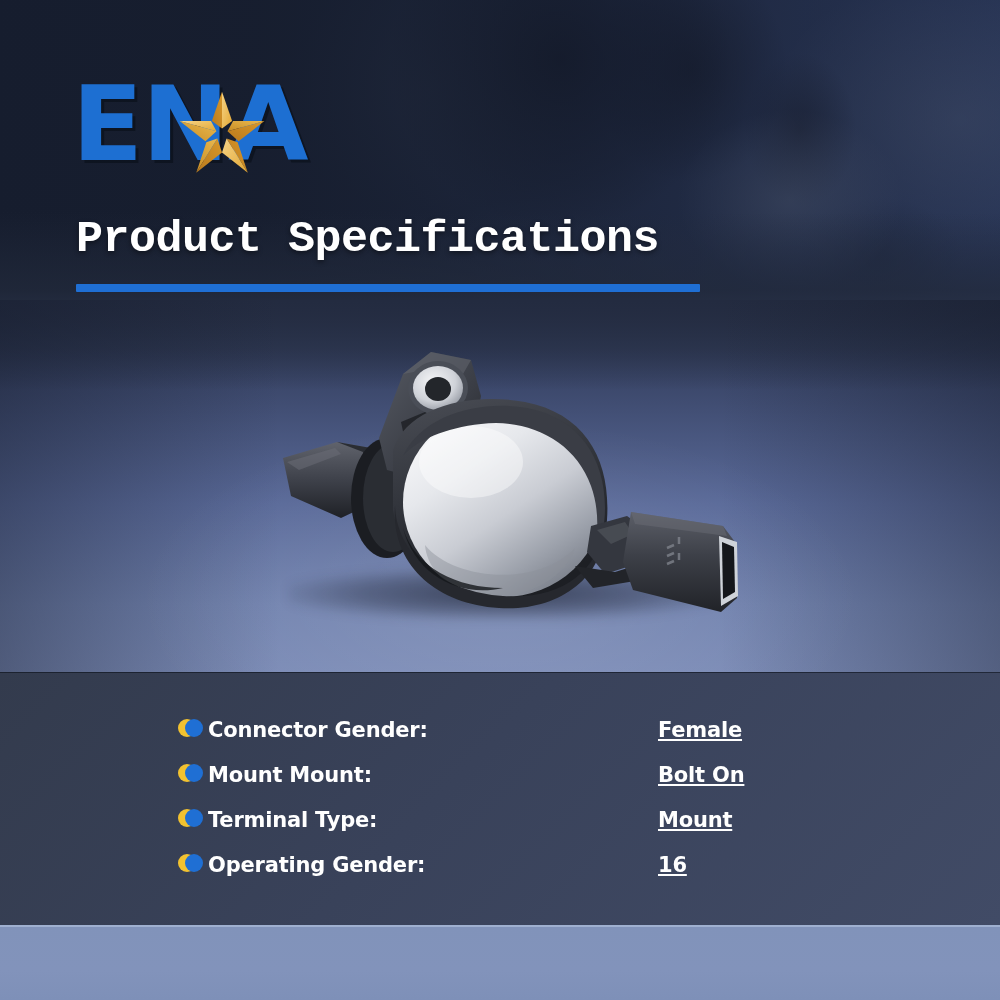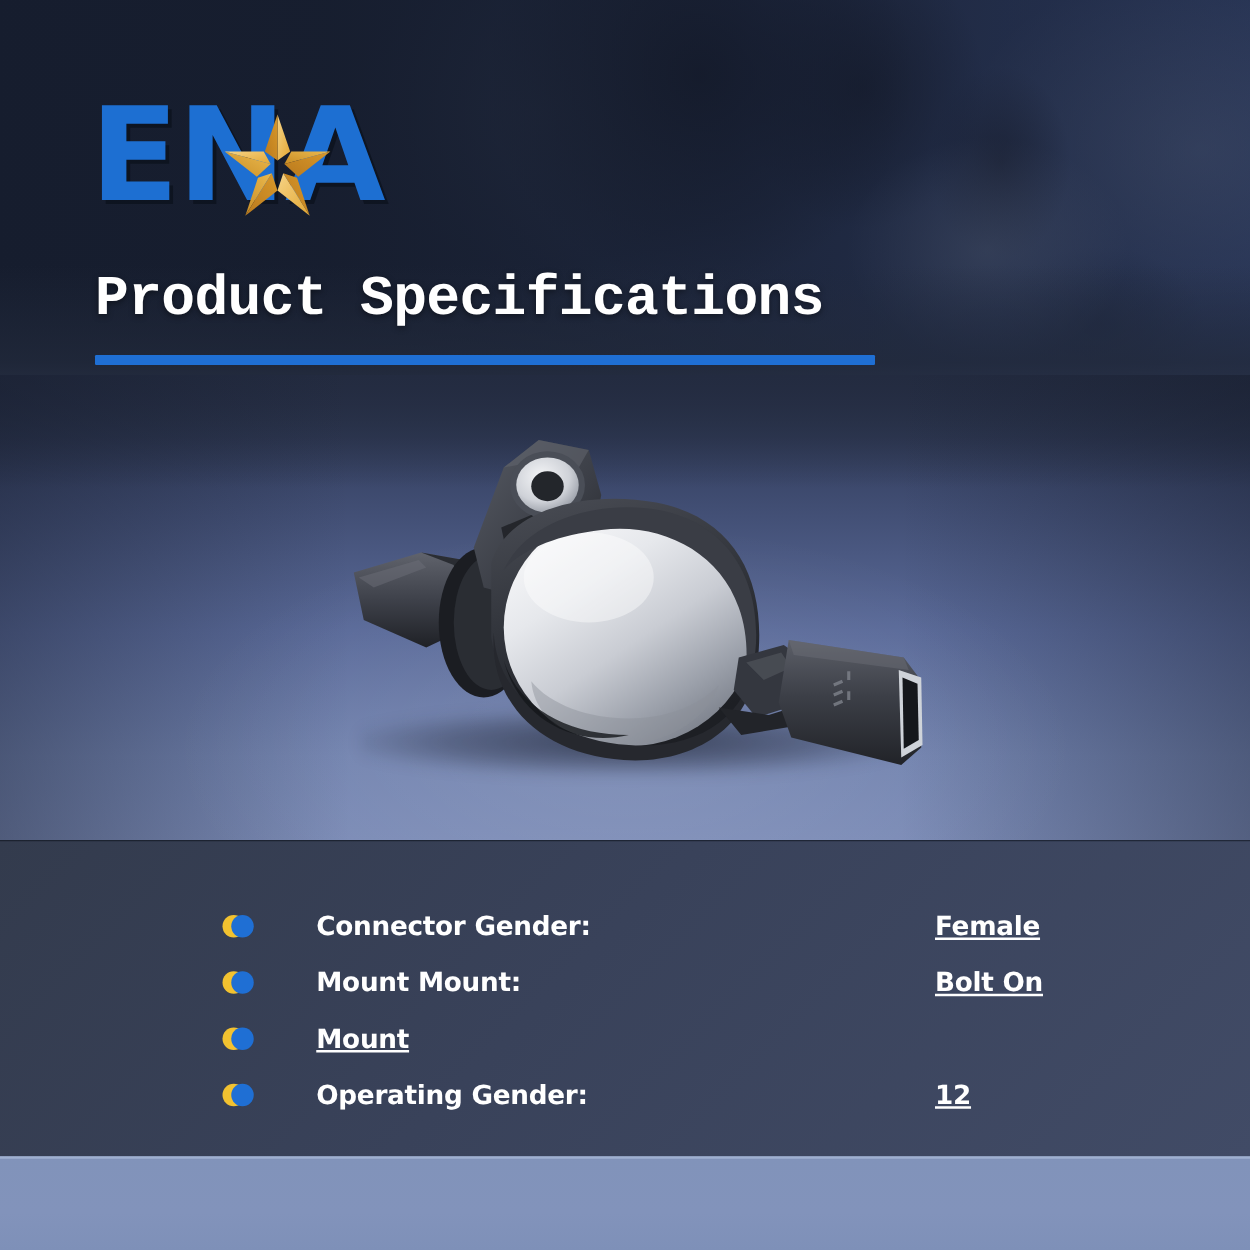--- a/index.html
+++ b/index.html
@@ -153,23 +153,22 @@
     background: rgba(10,14,24,.55);
   }
   .spec-rows {
     position: absolute;
     left: 178px;
     top: 46px;
     right: 40px;
   }
   .spec-row {
     display: flex;
-    align-items: center;
+    align-items: flex-start;
     height: 45px;
-    gap: 45px;
   }
   .bullet {
     position: relative;
     width: 30px;
     height: 20px;
     flex: 0 0 30px;
   }
   .bullet .b-gold {
     position: absolute;
     left: 0; top: 1px;
@@ -368,30 +367,31 @@
         </span>
         <span class="spec-label">Mount Mount:</span>
         <span class="spec-value">Bolt On</span>
       </div>
 
       <div class="spec-row">
         <span class="bullet">
           <span class="b-gold"></span>
             <span class="b-blue"></span>
         </span>
+        <span class="spec-label">Terminal Type:</span>
         <span class="spec-value">Mount</span>
       </div>
 
       <div class="spec-row">
         <span class="bullet">
           <span class="b-gold"></span>
             <span class="b-blue"></span>
         </span>
         <span class="spec-label">Operating Gender:</span>
-        <span class="spec-value">12</span>
+        <span class="spec-value">16</span>
       </div>
 
     </div>
   </div>
 
   <div class="footer-band"></div>
 
 </div>
 
 </body></html>

